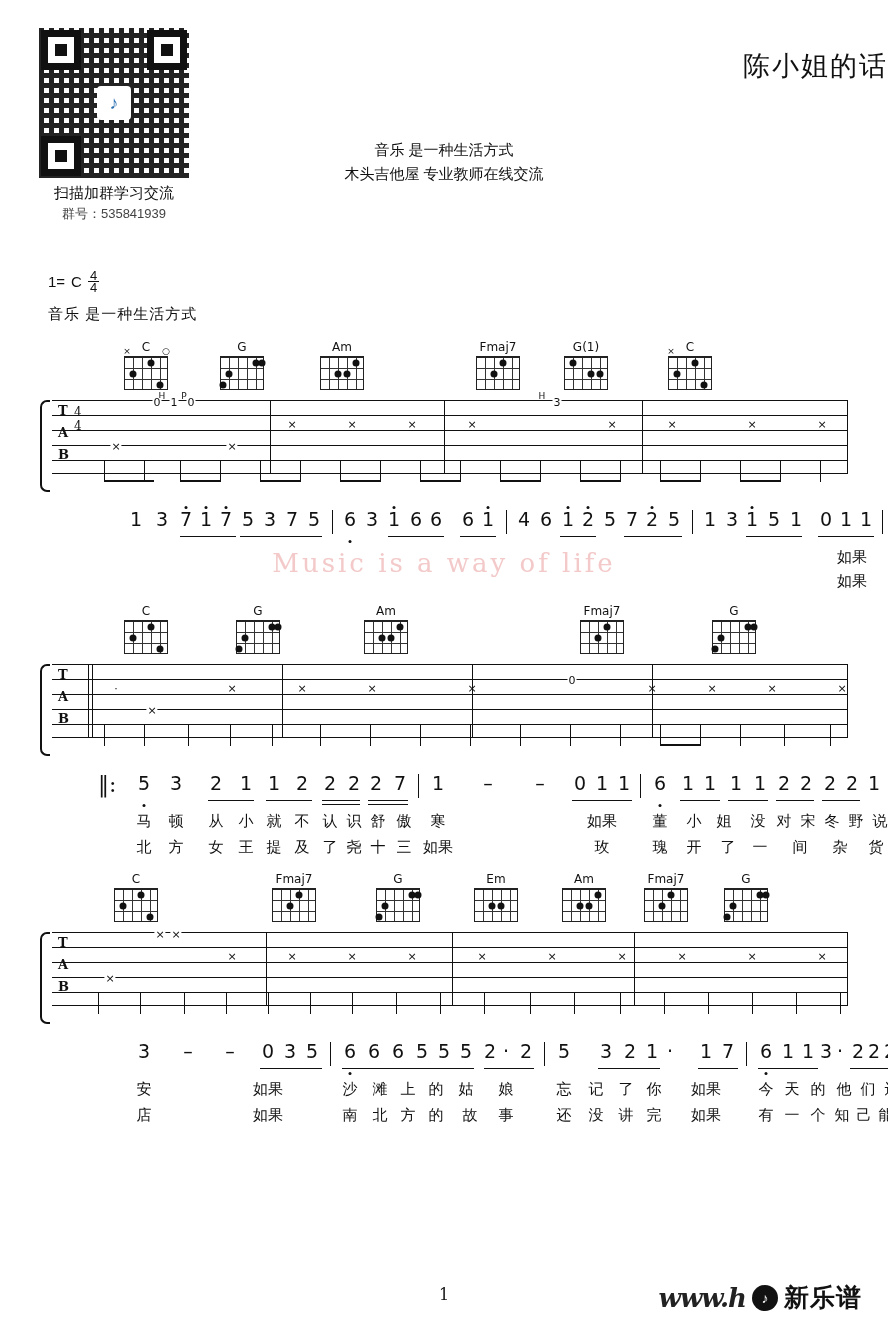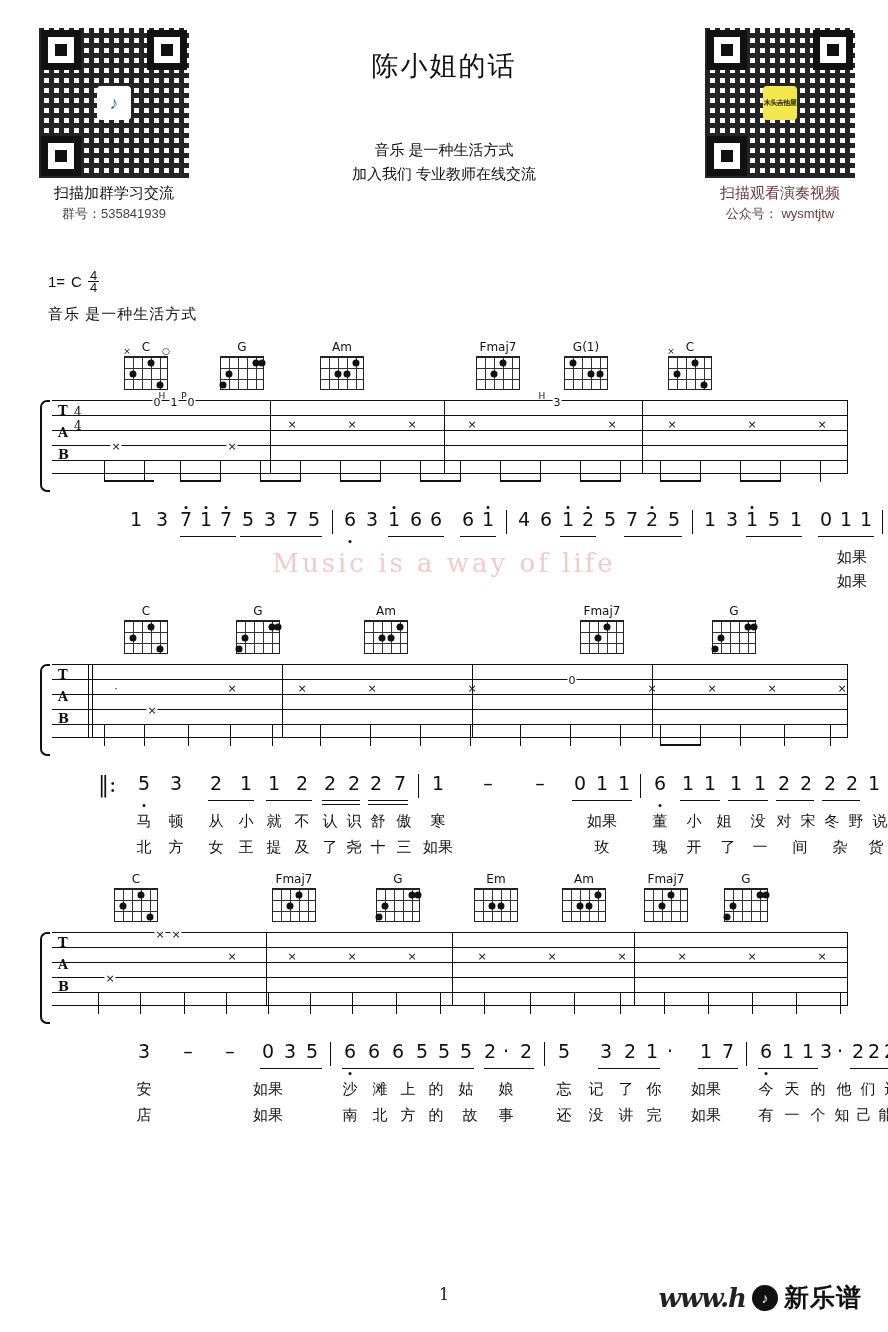--- a/index.html
+++ b/index.html
@@ -89,21 +89,21 @@
     color: #444;
     margin-top: 2px;
     white-space: nowrap;
   }
   .qr-right .qr-cap, .qr-right .qr-cap2 { color: #6a3a3a; }
 
   .song-title {
     position: absolute;
     left: 0; right: 0;
     top: 48px;
-    text-align: center;
+    text-align: right;
     font-family: Liberation Mono, monospace;
     font-size: 27px;
     letter-spacing: 2px;
     color: #111;
   }
   .promo {
     position: absolute;
     left: 0; right: 0;
     top: 138px;
     text-align: center;
@@ -393,34 +393,23 @@
       <div class="qr-center-logo">♪</div>
     </div>
     <div class="qr-cap">扫描加群学习交流</div>
     <div class="qr-cap2">群号：535841939</div>
   </div>
 
   <div class="song-title">陈小姐的话</div>
 
   <div class="promo">
     <div>音乐 是一种生活方式</div>
-    <div>加入我们 专业教师在线交流</div>
+    <div>木头吉他屋 专业教师在线交流</div>
   </div>
 
-  <div class="qr-block qr-right">
-    <div class="qr-img yellow">
-      <div class="qrdots"></div>
-      <div class="finder f-tl"></div>
-      <div class="finder f-tr"></div>
-      <div class="finder f-bl"></div>
-      <div class="qr-center-logo yellowbox">木头吉他屋</div>
-    </div>
-    <div class="qr-cap">扫描观看演奏视频</div>
-    <div class="qr-cap2">公众号： wysmtjtw</div>
-  </div>
 </div>
 
 <div class="info">
   <div class="key-block">
     <div class="key-line">
       <span>1=</span>
       <span>C</span>
       <span class="frac">
         <span class="num">4</span>
         <span>4</span>

